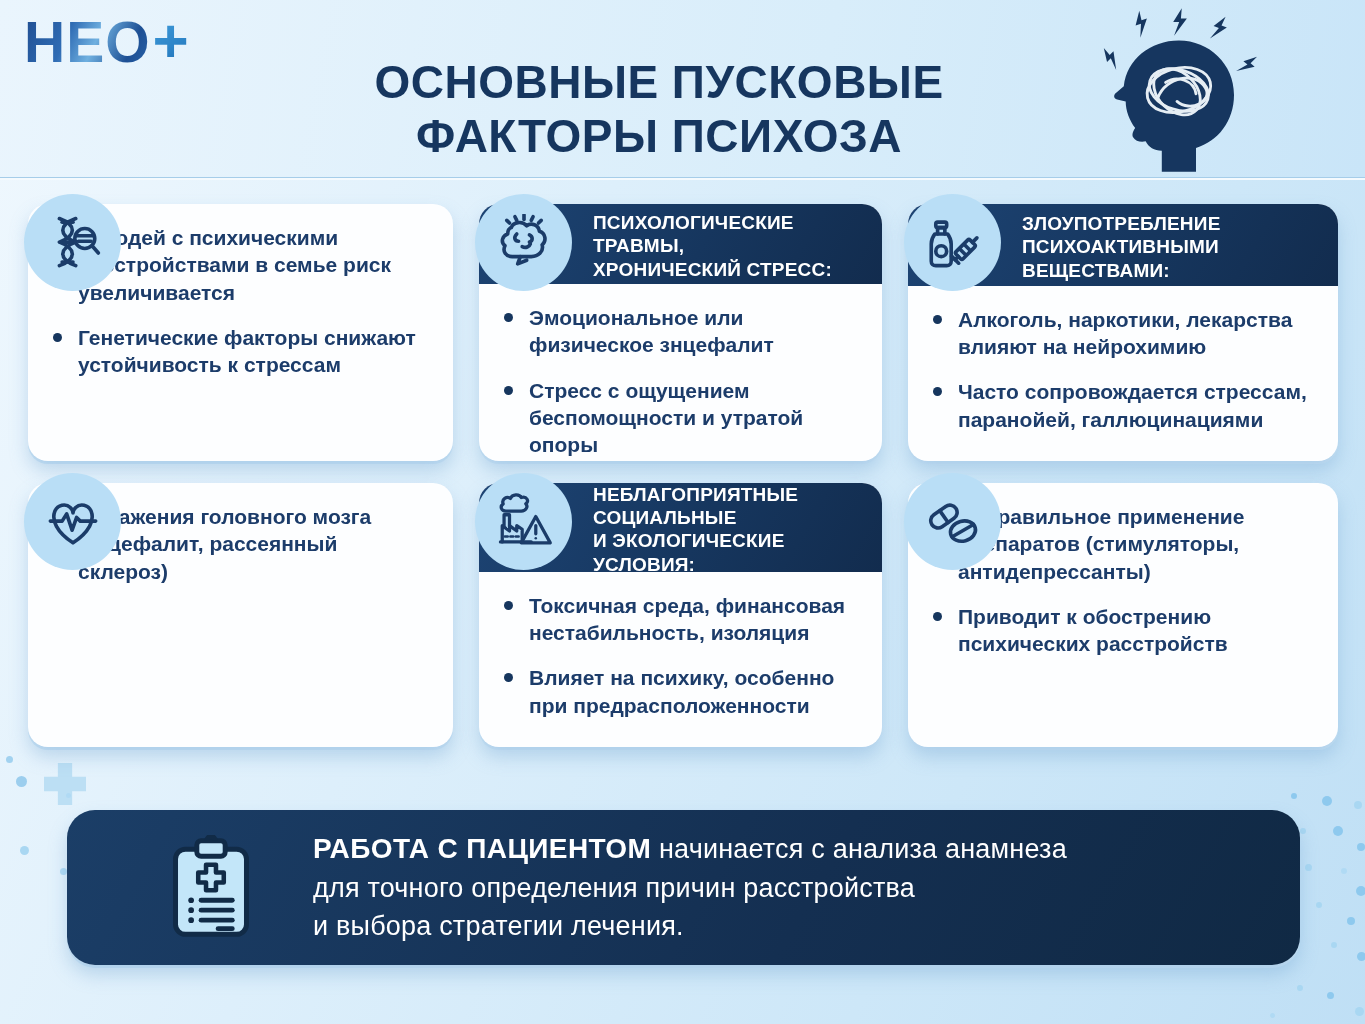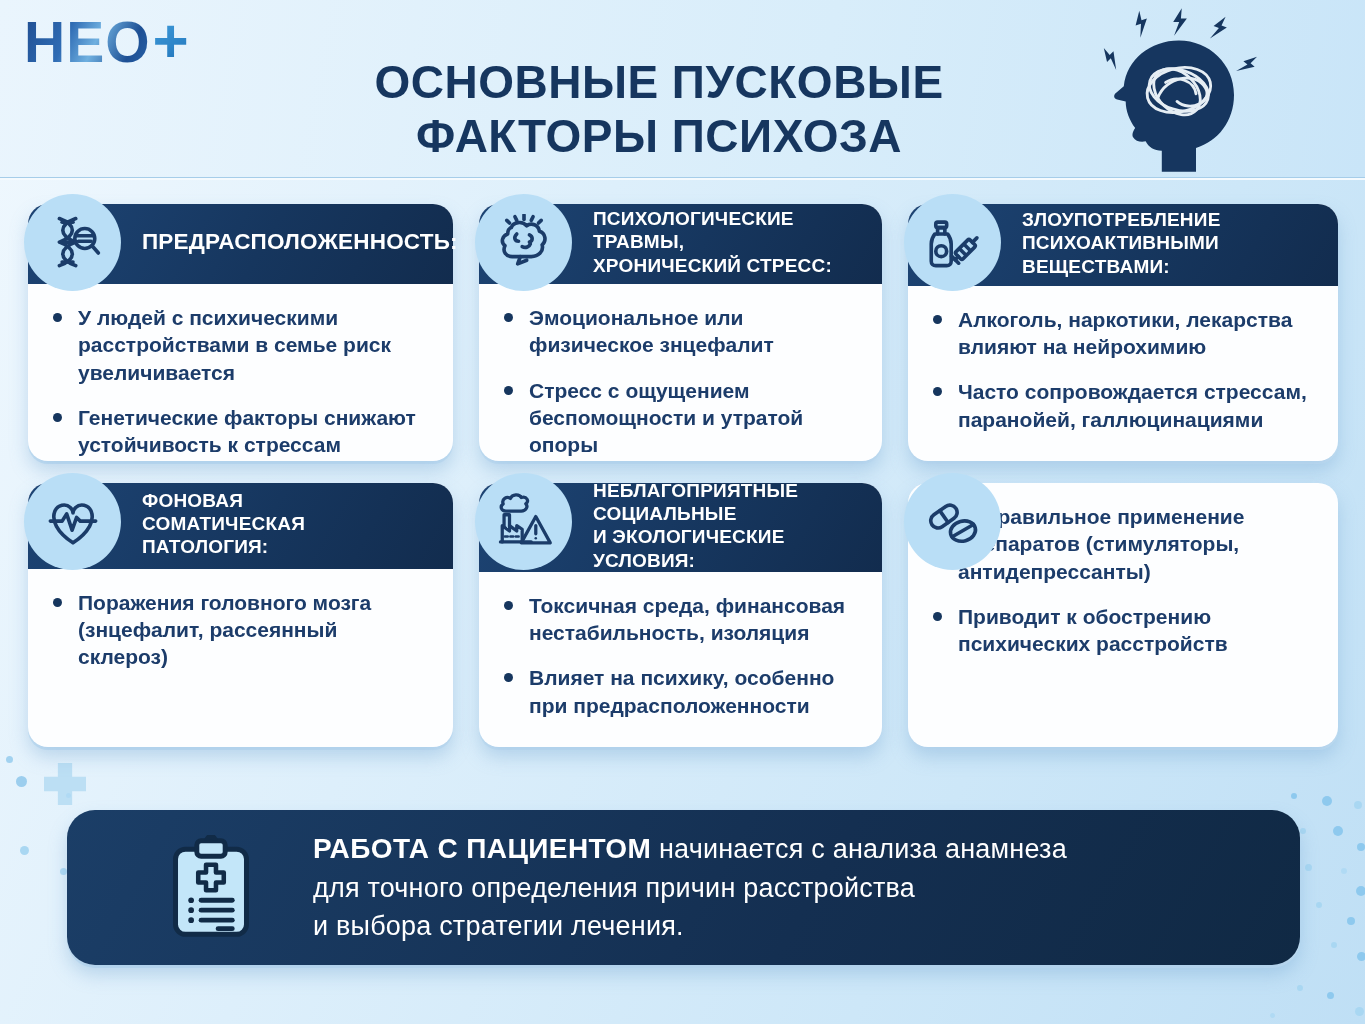--- a/index.html
+++ b/index.html
@@ -49,21 +49,21 @@
     grid-template-rows:257px 264px;column-gap:26px;row-gap:22px;
   }
   .card{
     position:relative;background:#fdfeff;border-radius:20px;
     display:flex;flex-direction:column;
     box-shadow:0 10px 18px rgba(110,160,205,.35),0 3px 0 #cfe7f8;
   }
   .card-header{
     background:linear-gradient(120deg,#1d4474 0%,#16365e 55%,#122c4e 100%);
     border-radius:20px 20px 0 0;min-height:80px;box-sizing:border-box;
-    display:flex;align-items:center;padding:6px 8px 10px 114px;
+    display:flex;align-items:center;padding:14px 8px 10px 114px;
     color:#fff;font-weight:700;font-size:19px;line-height:1.22;letter-spacing:.2px;
   }
   .card-title{white-space:pre-line;}
   .title-lg{font-size:22.5px;}
   .icon-circle{
     position:absolute;left:-4px;top:-10px;width:97px;height:97px;border-radius:50%;
     background:#b9def6;display:flex;align-items:center;justify-content:center;z-index:2;
   }
   .card-body{flex:1;padding:10px 20px 10px 14px;}
   .bullet-list{list-style:none;margin:10px 0 0 0;padding:0;}
@@ -175,23 +175,20 @@
         <path d="M17,5 C36,12 36,24 17,31 C36,38 36,50 17,57"></path>
         <path d="M35,5 C16,12 16,24 35,31 C16,38 16,50 35,57"></path>
         <line x1="20" y1="9" x2="32" y2="9"></line>
           <line x1="20" y1="53" x2="32" y2="53"></line>
         <line x1="22" y1="31" x2="30" y2="31"></line>
         <circle cx="45" cy="27" r="11"></circle>
         <line x1="53" y1="35" x2="60" y2="43"></line>
         <path d="M36,24 h18 M38,30 h14"></path>
       </svg>
     </div>
-    <div class="card-header">
-      <span class="card-title title-lg">ПРЕДРАСПОЛОЖЕННОСТЬ:</span>
-    </div>
     <div class="card-body">
       <ul class="bullet-list">
         <li class="bullet-item">У людей с психическими расстройствами в семье риск увеличивается</li>
         <li class="bullet-item">Генетические факторы снижают устойчивость к стрессам</li>
       </ul>
     </div>
   </div>
 
   <div class="card">
     <div class="icon-circle">
@@ -249,25 +246,20 @@
       </ul>
     </div>
   </div>
 
   <div class="card">
     <div class="icon-circle">
       <svg width="58" height="58" viewBox="0 0 64 64" fill="none" stroke="#1b3c69" stroke-width="4" stroke-linecap="round" stroke-linejoin="round">
         <path d="M32,55 C14,43 8,30 12,20 C15,13 24,11 29,16 C31,18 32,20 32,22 C32,20 33,18 35,16 C40,11 49,13 52,20 C56,30 50,43 32,55 Z"></path>
         <polyline points="7,31 20,31 25,23 31,41 36,27 40,31 57,31"></polyline>
       </svg>
-    </div>
-    <div class="card-header">
-      <span class="card-title">ФОНОВАЯ
-СОМАТИЧЕСКАЯ
-ПАТОЛОГИЯ:</span>
     </div>
     <div class="card-body">
       <ul class="bullet-list">
         <li class="bullet-item">Поражения головного мозга (знцефалит, рассеянный склероз)</li>
       </ul>
     </div>
   </div>
 
   <div class="card">
     <div class="icon-circle">

